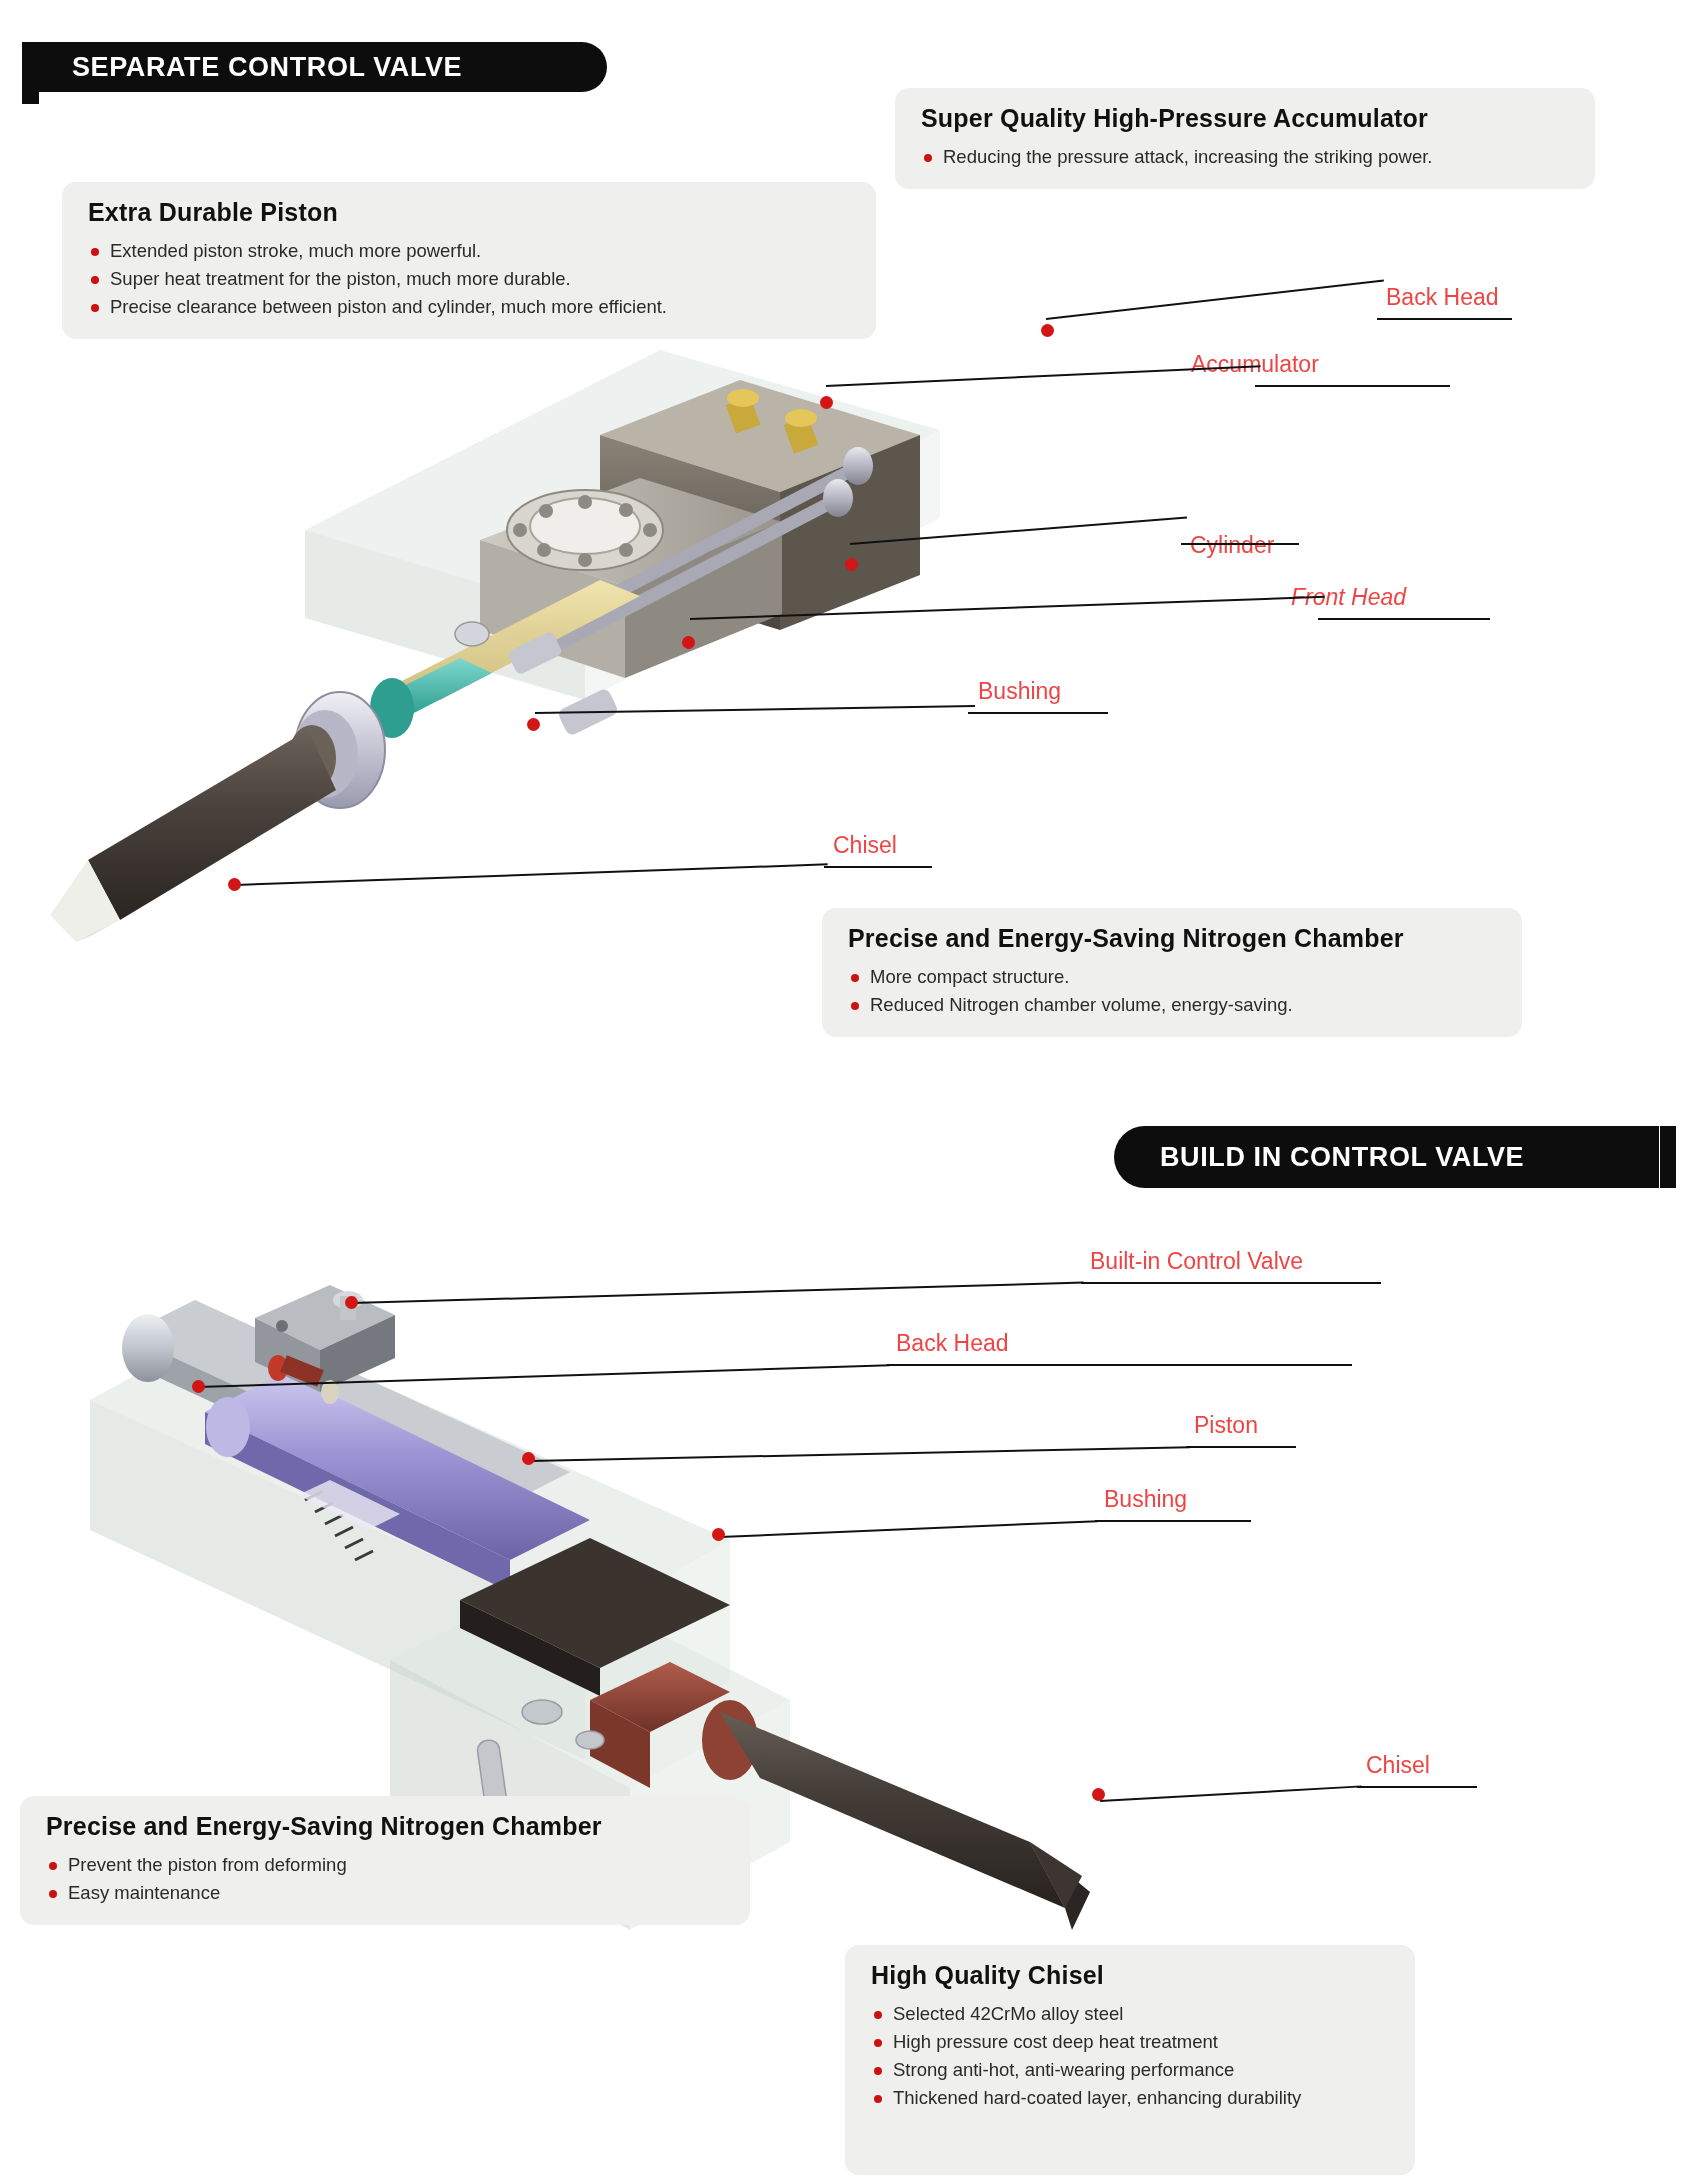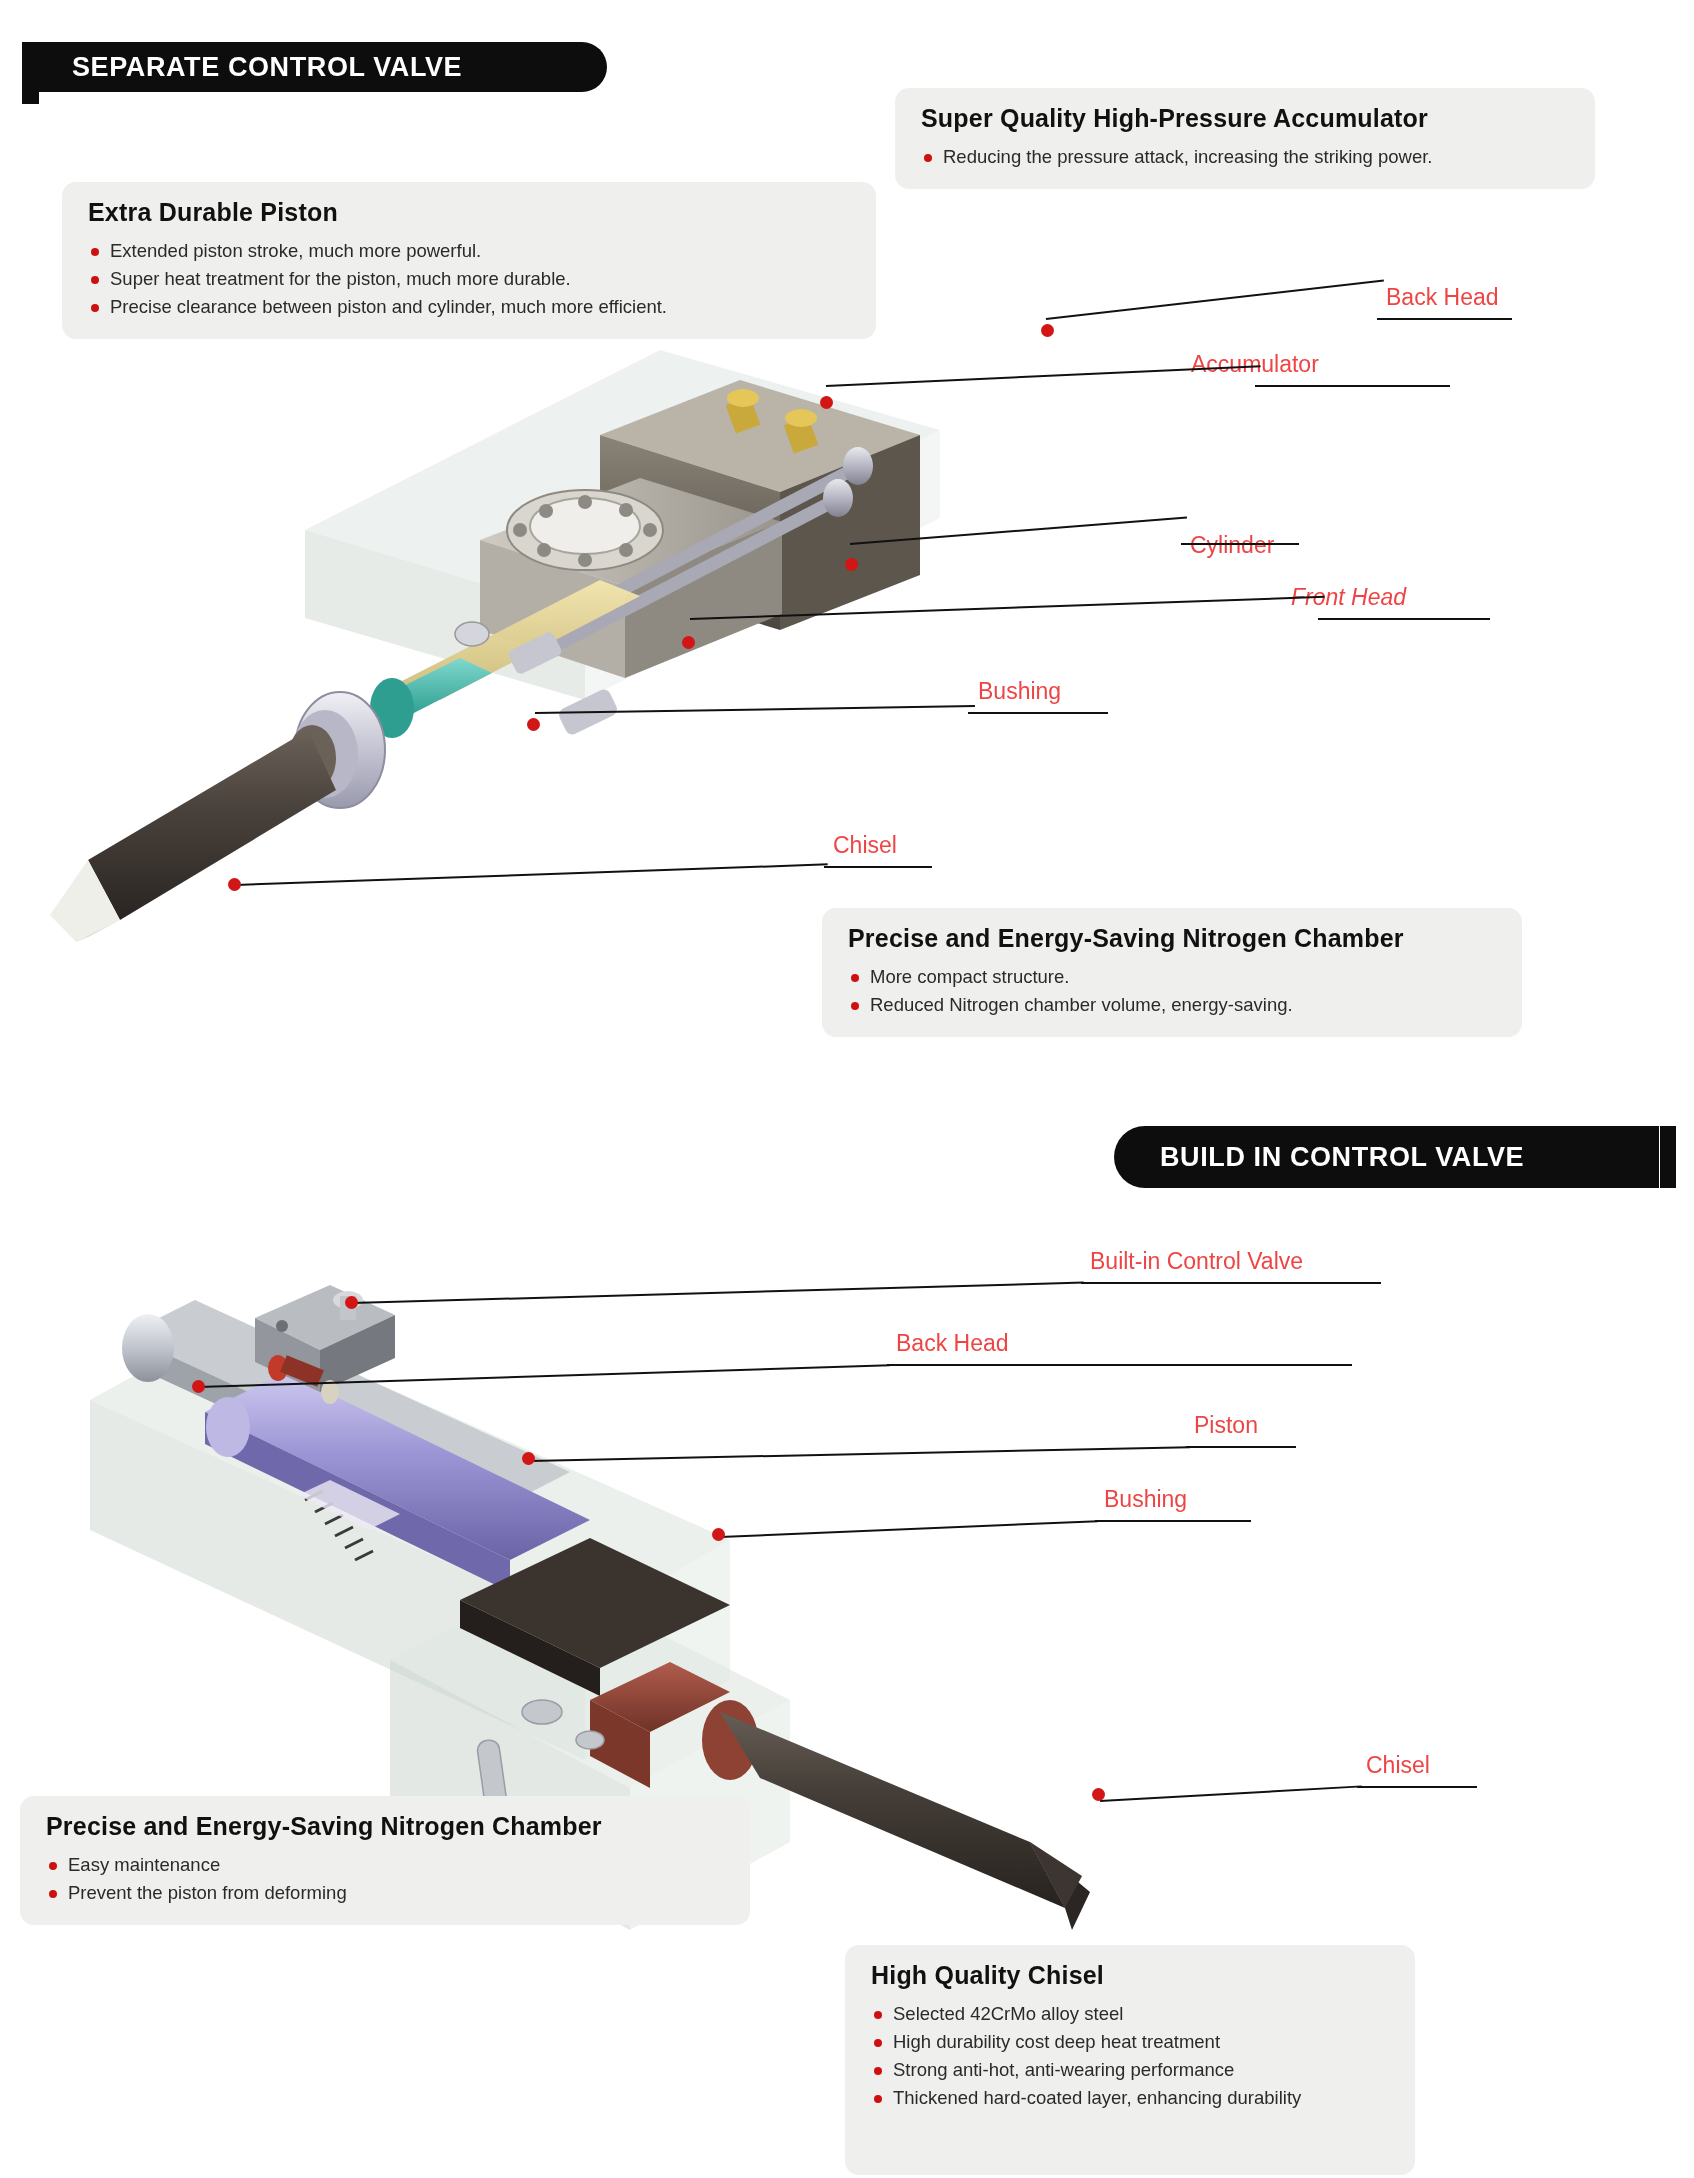--- a/index.html
+++ b/index.html
@@ -367,28 +367,28 @@
   <div class="dot" style="left:712px;top:1528px;"></div>
 
   <div class="callout" style="left:1366px;top:1752px;">Chisel</div>
   <div class="leader" style="left:1357px;top:1786px;width:120px;"></div>
   <div class="leader diag" style="left:1100px;top:1800px;width:262px;transform:rotate(-3.2deg);"></div>
   <div class="dot" style="left:1092px;top:1788px;"></div>
 
   <div class="card" id="card-nitrogen-2">
     <h3>Precise and Energy-Saving Nitrogen Chamber</h3>
     <ul>
+      <li>Prevent the piston from deforming</li>
       <li>Easy maintenance</li>
-      <li>Prevent the piston from deforming</li>
     </ul>
   </div>
 
   <div class="card" id="card-chisel">
     <h3>High Quality Chisel</h3>
     <ul>
       <li>Selected 42CrMo alloy steel</li>
-      <li>High durability cost deep heat treatment</li>
+      <li>High pressure cost deep heat treatment</li>
       <li>Strong anti-hot, anti-wearing performance</li>
       <li>Thickened hard-coated layer, enhancing durability</li>
     </ul>
   </div>
 
 </div>
 
 </body></html>

